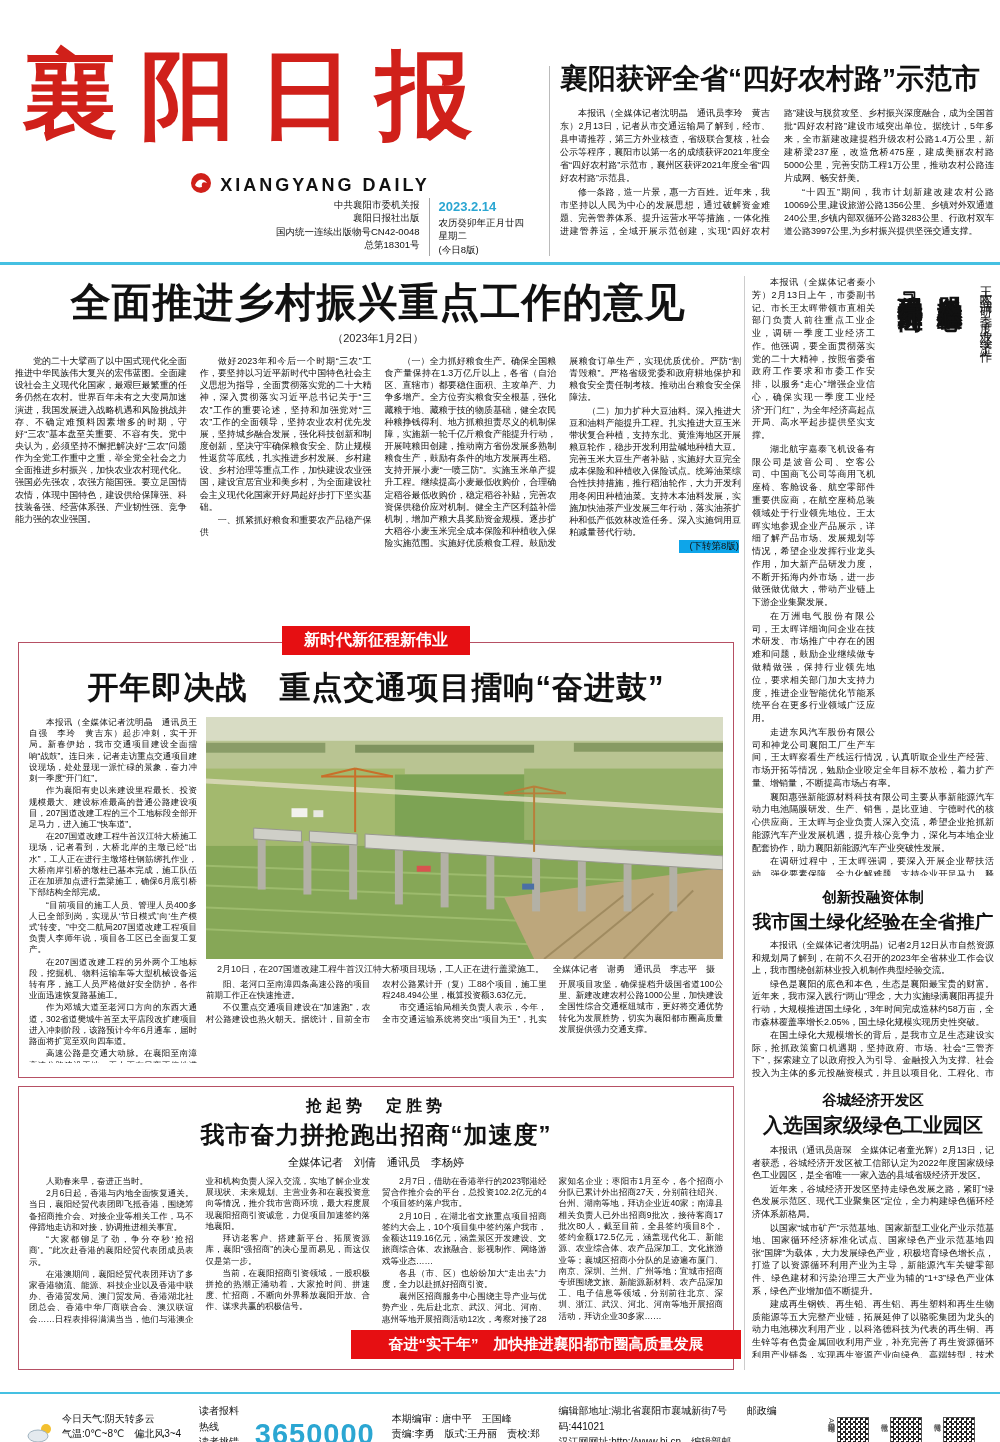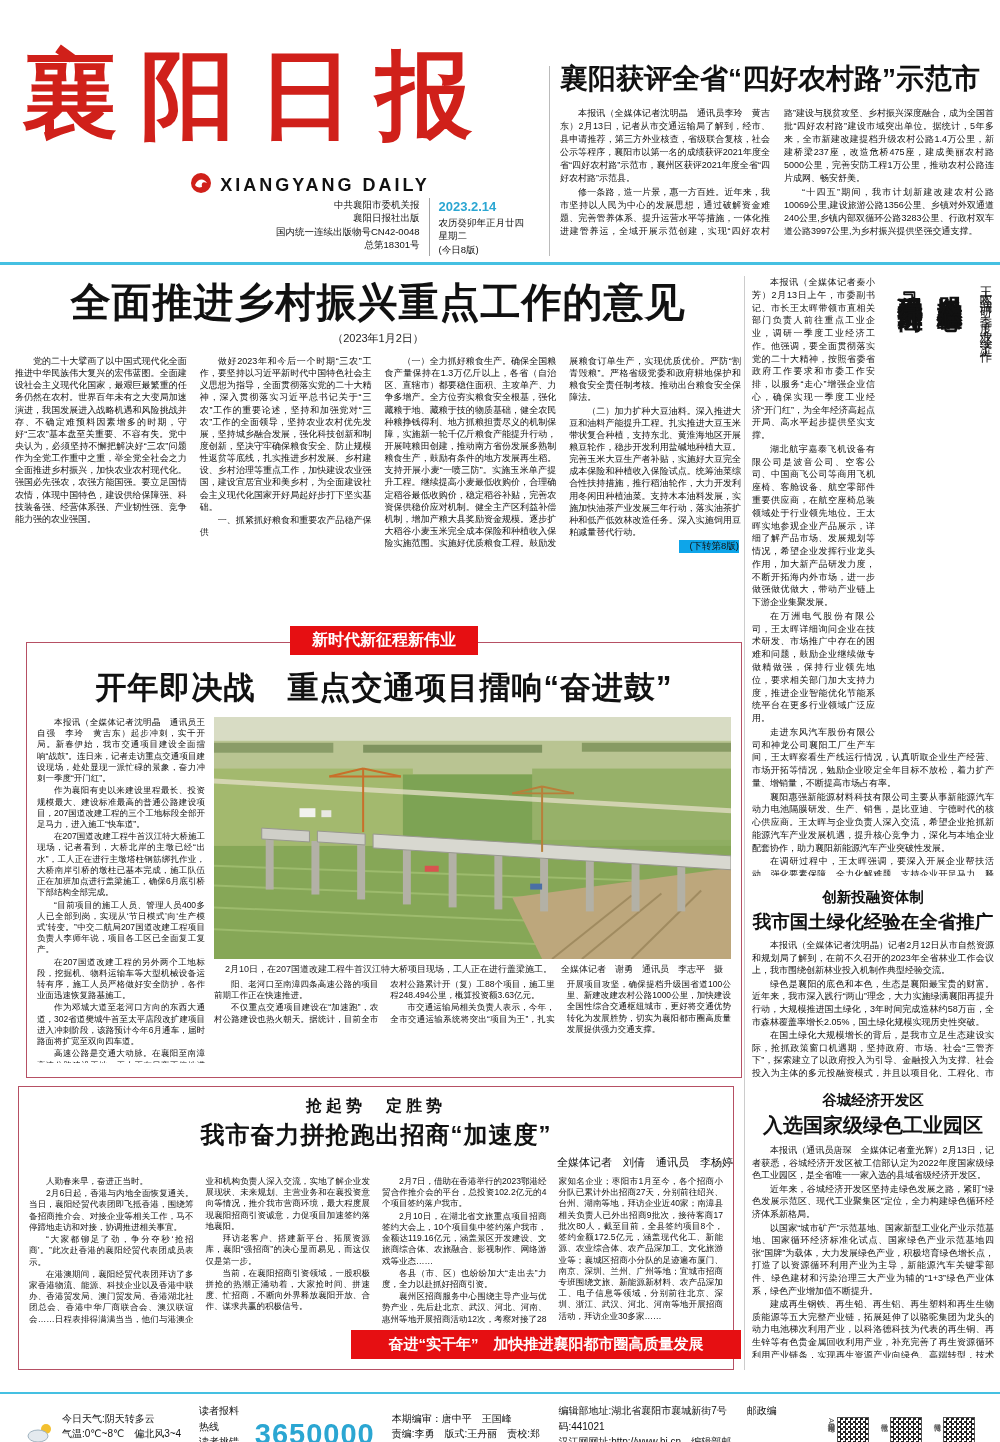--- a/index.html
+++ b/index.html
@@ -47,39 +47,39 @@
   .sec-kicker{text-align:center;font-size:14.5px;font-weight:700;}
   .sec-head{text-align:center;font-weight:900;margin:2px 0 5px 0;white-space:nowrap;}
   .green{margin-top:12px;}
   .green .sec-head{font-size:18.5px;}
   .green-body{height:138px;overflow:hidden;font-size:9px;line-height:1.4;}
   .gucheng{margin-top:14px;}
   .gucheng .sec-head{font-size:20px;}
   .gucheng-body{height:214px;overflow:hidden;font-size:9px;line-height:1.4;}
 
   
-  .traffic-box{position:absolute;left:26px;top:642px;width:714px;height:434px;
+  .traffic-box{position:absolute;left:18px;top:642px;width:714px;height:434px;
                border:1.5px solid #b65064;background:#fff;}
   .red-banner{position:absolute;top:-17px;left:50%;transform:translateX(-50%);
               background:#e60f12;color:#fff;font-size:16px;font-weight:700;
               padding:4px 22px;white-space:nowrap;}
   .traffic-box .h2{margin-top:24px;text-align:center;font-size:31px;font-weight:900;letter-spacing:1px;}
   .traffic-content{display:flex;gap:9px;padding:8px 10px 0 10px;}
   .t-left{width:168px;height:346px;overflow:hidden;font-size:8.5px;line-height:1.32;}
   .t-right{flex:1;min-width:0;}
   .photo{width:100%;height:242px;display:block;background:#8fae62;}
   .caption{font-size:9px;color:#222;padding:4px 2px 3px 2px;text-indent:1em;}
   .t-bottom{column-count:3;column-gap:12px;height:72px;overflow:hidden;font-size:8.5px;line-height:1.32;}
 
   
   .invest-box{position:absolute;left:18px;top:1086px;width:714px;height:282px;
               border:1.5px solid #b65064;background:#fff;}
   .invest-box .kicker{margin-top:9px;text-align:center;font-size:16px;font-weight:700;letter-spacing:4px;}
   .invest-box .h2{text-align:center;font-size:24px;font-weight:900;margin-top:2px;letter-spacing:1px;}
-  .invest-byline{text-align:right;font-size:11px;margin:4px 0 6px 0;}
+  .invest-byline{text-align:center;font-size:11px;margin:4px 0 6px 0;}
   .invest-body{margin:0 10px;column-count:4;column-gap:12px;height:158px;overflow:hidden;
                font-size:8.5px;line-height:1.32;}
   .banner2{position:absolute;left:332px;bottom:10px;width:374px;background:#e60f12;color:#fff;
            text-align:center;font-size:15px;font-weight:700;padding:5px 8px;white-space:nowrap;}
 
   
   .footer{position:absolute;left:0;top:1392px;width:1000px;border-top:2px solid #45c0e2;padding-top:9px;}
   .footer-row{display:flex;align-items:center;gap:17px;padding:0 26px;font-size:10px;}
   .f-lines{line-height:1.55;}
   .f-lines p{text-indent:0;margin:0;}

